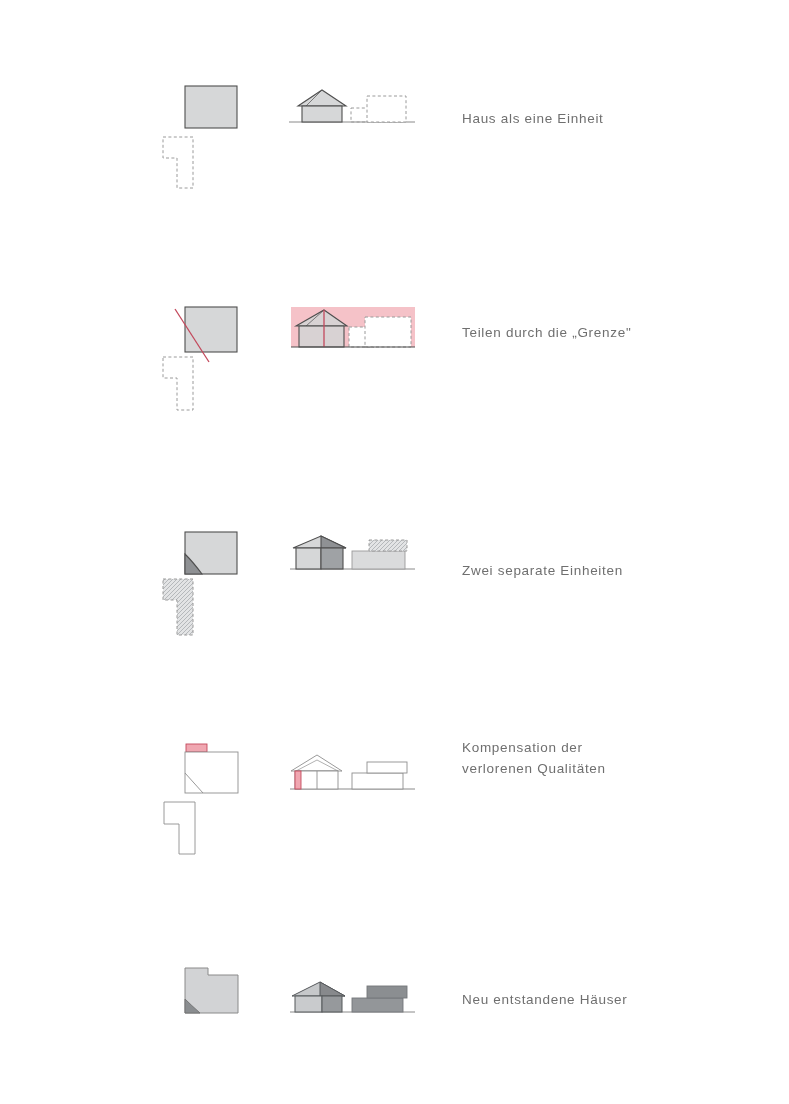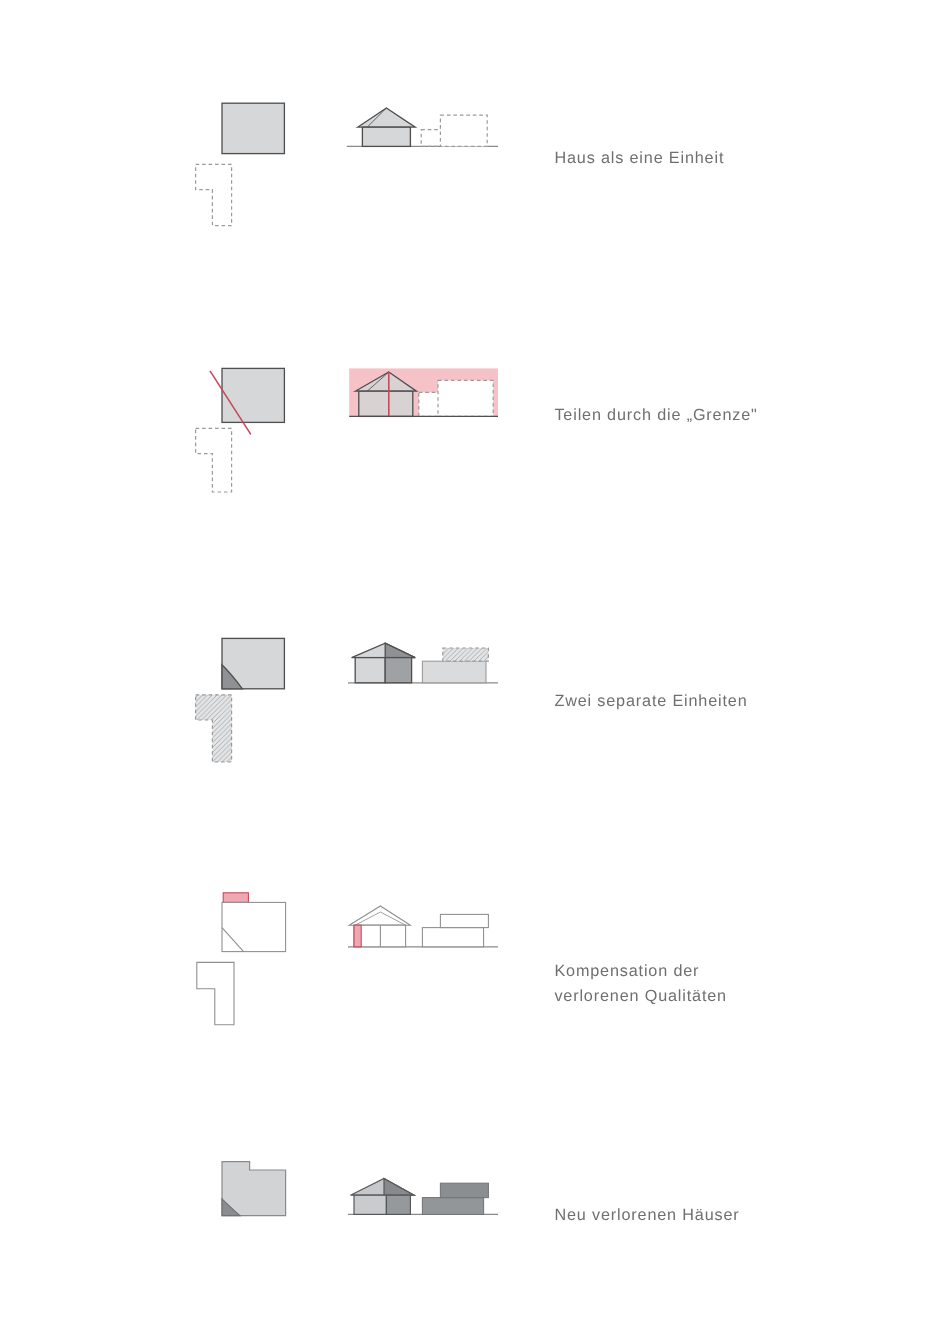--- a/index.html
+++ b/index.html
@@ -10,21 +10,21 @@
   }
   html,body{margin:0;padding:0;background:#ffffff;}
   #canvas{
     position:relative;width:789px;height:1104px;background:#ffffff;
     font-family:"Liberation Sans",sans-serif;overflow:hidden;
   }
   .diagram{position:absolute;}
   .row-label{
     position:absolute;left:462px;
     font-size:13.5px;font-weight:300;letter-spacing:0.7px;
-    color:var(--text-gray);white-space:pre-line;line-height:21px;margin-top:13px;
+    color:var(--text-gray);white-space:pre-line;line-height:21px;
   }
   
   .f-gray{fill:var(--light-gray);} .f-midgray{fill:var(--mid-gray);}
   .f-darkgray{fill:var(--dark-gray);} .f-white{fill:#ffffff;} .f-none{fill:none;}
   .s-dark{stroke:var(--outline-dark);stroke-width:1.1;}
   .s-mid{stroke:#9a9a9a;stroke-width:1;}
   .s-light{stroke:var(--outline-light);stroke-width:0.9;}
   .s-red{stroke:var(--red-accent);stroke-width:1.3;}
   .s-thin{stroke-width:0.7;}
   .dashed{stroke-dasharray:3 2.4;}
@@ -105,31 +105,31 @@
   <svg class="diagram" style="left:288px;top:748px" width="132" height="45" viewBox="0 0 132 45">
     <line x1="2" y1="41" x2="127" y2="41" class="groundline"></line>
     <polygon points="3,23 29,7 54,23" class="f-none s-light"></polygon>
     <polygon points="8,23 29,12 50,23" class="f-none s-light s-thin"></polygon>
     <rect x="7" y="23" width="43" height="18" class="f-white s-light"></rect>
     <line x1="29" y1="23" x2="29" y2="41" class="s-light"></line>
     <rect x="7" y="23" width="6" height="18" class="pinkfill"></rect>
     <rect x="64" y="25" width="51" height="16" class="f-white s-light"></rect>
     <rect x="79" y="14" width="40" height="11" class="f-white s-light"></rect>
   </svg>
-  <div class="row-label" style="top:785px">Kompensation der
+  <div class="row-label" style="top:737px">Kompensation der
 verlorenen Qualitäten</div>
 
   <svg class="diagram" style="left:160px;top:962px" width="85" height="60" viewBox="0 0 85 60">
     <polygon points="25,6 48,6 48,13 78,13 78,51 25,51" style="fill:#d2d3d5;stroke:#8a8a8a;stroke-width:1"></polygon>
     <path d="M25,37 L25,51 L40,51 Q31,43 25,37 Z" style="fill:#8a8d90;stroke:#707070;stroke-width:0.9"></path>
   </svg>
   <svg class="diagram" style="left:288px;top:975px" width="132" height="42" viewBox="0 0 132 42">
     <line x1="2" y1="37" x2="127" y2="37" class="groundline"></line>
     <rect x="64" y="23" width="51" height="14" style="fill:#939699;stroke:#74777a;stroke-width:0.9"></rect>
     <rect x="79" y="11" width="40" height="12" style="fill:#8b8e91;stroke:#74777a;stroke-width:0.9"></rect>
     <polygon points="4,21 32,7 57,21" style="fill:#c6c8ca;stroke:#55585b;stroke-width:1"></polygon>
     <polygon points="32,7 57,21 32,21" style="fill:#87898c;stroke:#55585b;stroke-width:1"></polygon>
     <rect x="7" y="21" width="27" height="16" style="fill:#c9cbcd;stroke:#55585b;stroke-width:1"></rect>
     <rect x="34" y="21" width="20" height="16" style="fill:#96999c;stroke:#55585b;stroke-width:1"></rect>
   </svg>
-  <div class="row-label" style="top:989px">Neu verlorenen Häuser</div>
+  <div class="row-label" style="top:989px">Neu entstandene Häuser</div>
 
 </div>
 
 </body></html>

